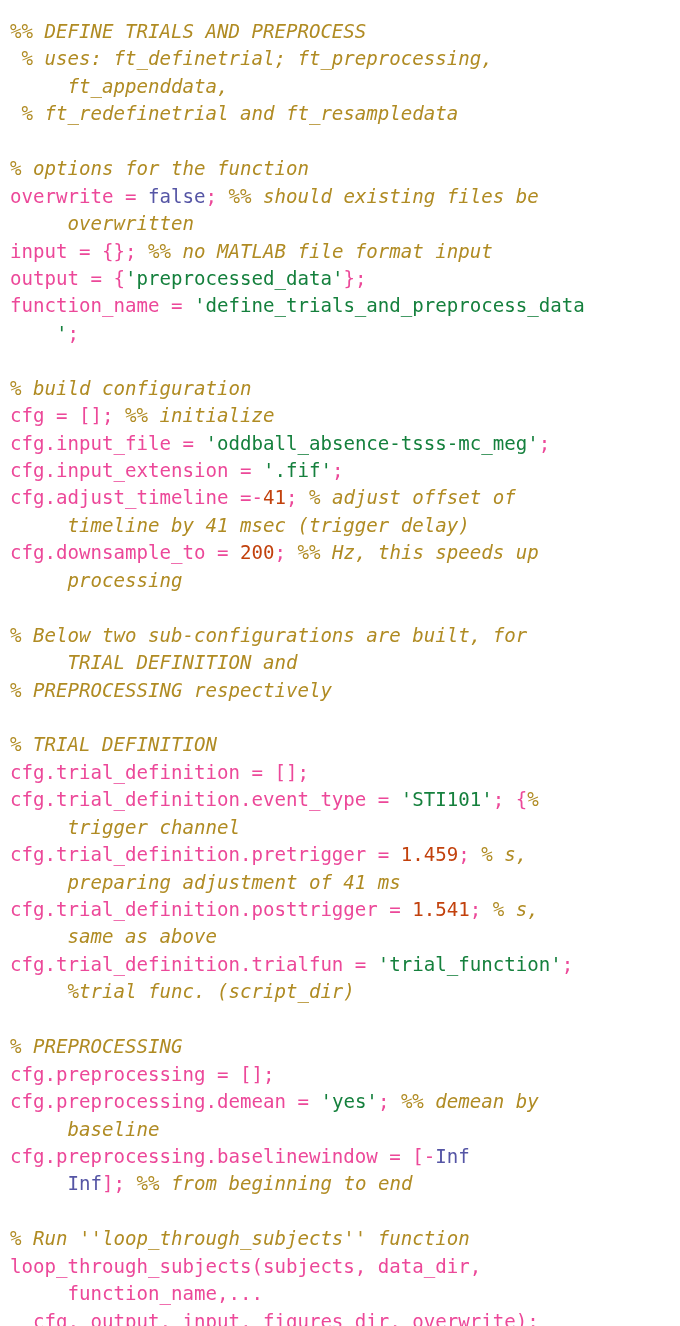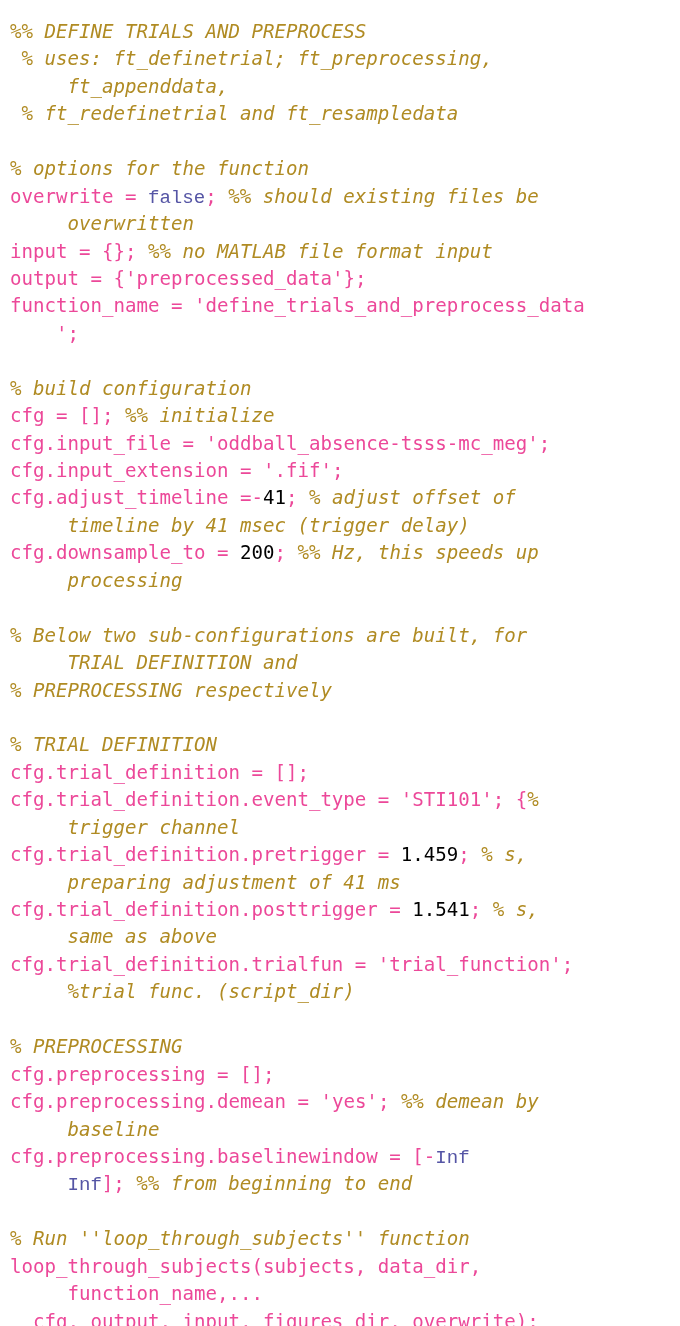--- a/index.html
+++ b/index.html
@@ -28,20 +28,20 @@
     white-space: pre;
     font-size: 19.1px;
     line-height: 27.45px;
   }
   .code-line.blank {
     height: 27.45px;
   }
   
   .tok-plain   { color: #ec4899; }
   .tok-comment { color: #b08b23; font-style: italic; }
-  .tok-string  { color: #ec4899; }
-  .tok-number  { color: #000000; }
-  .tok-keyword { color: #5555a5; font-family: Liberation Mono, monospace; }
+  .tok-string  { color: #15803d; }
+  .tok-number  { color: #c2410c; }
+  .tok-keyword { color: #5555a5; }
 </style>
 </head>
 <body>
 
 <div id="code-listing"><div class="code-line"><span class="tok-comment">%% DEFINE TRIALS AND PREPROCESS</span></div><div class="code-line"><span class="tok-comment"> % uses: ft_definetrial; ft_preprocessing,</span></div><div class="code-line"><span class="tok-comment">     ft_appenddata,</span></div><div class="code-line"><span class="tok-comment"> % ft_redefinetrial and ft_resampledata</span></div><div class="code-line blank">&nbsp;</div><div class="code-line"><span class="tok-comment">% options for the function</span></div><div class="code-line"><span class="tok-plain">overwrite = </span><span class="tok-keyword">false</span><span class="tok-plain">; </span><span class="tok-comment">%% should existing files be</span></div><div class="code-line"><span class="tok-comment">     overwritten</span></div><div class="code-line"><span class="tok-plain">input = {}; </span><span class="tok-comment">%% no MATLAB file format input</span></div><div class="code-line"><span class="tok-plain">output = {</span><span class="tok-string">'preprocessed_data'</span><span class="tok-plain">};</span></div><div class="code-line"><span class="tok-plain">function_name = </span><span class="tok-string">'define_trials_and_preprocess_data</span></div><div class="code-line"><span class="tok-string">    '</span><span class="tok-plain">;</span></div><div class="code-line blank">&nbsp;</div><div class="code-line"><span class="tok-comment">% build configuration</span></div><div class="code-line"><span class="tok-plain">cfg = []; </span><span class="tok-comment">%% initialize</span></div><div class="code-line"><span class="tok-plain">cfg.input_file = </span><span class="tok-string">'oddball_absence-tsss-mc_meg'</span><span class="tok-plain">;</span></div><div class="code-line"><span class="tok-plain">cfg.input_extension = </span><span class="tok-string">'.fif'</span><span class="tok-plain">;</span></div><div class="code-line"><span class="tok-plain">cfg.adjust_timeline =-</span><span class="tok-number">41</span><span class="tok-plain">; </span><span class="tok-comment">% adjust offset of</span></div><div class="code-line"><span class="tok-comment">     timeline by 41 msec (trigger delay)</span></div><div class="code-line"><span class="tok-plain">cfg.downsample_to = </span><span class="tok-number">200</span><span class="tok-plain">; </span><span class="tok-comment">%% Hz, this speeds up</span></div><div class="code-line"><span class="tok-comment">     processing</span></div><div class="code-line blank">&nbsp;</div><div class="code-line"><span class="tok-comment">% Below two sub-configurations are built, for</span></div><div class="code-line"><span class="tok-comment">     TRIAL DEFINITION and</span></div><div class="code-line"><span class="tok-comment">% PREPROCESSING respectively</span></div><div class="code-line blank">&nbsp;</div><div class="code-line"><span class="tok-comment">% TRIAL DEFINITION</span></div><div class="code-line"><span class="tok-plain">cfg.trial_definition = [];</span></div><div class="code-line"><span class="tok-plain">cfg.trial_definition.event_type = </span><span class="tok-string">'STI101'</span><span class="tok-plain">; {</span><span class="tok-comment">%</span></div><div class="code-line"><span class="tok-comment">     trigger channel</span></div><div class="code-line"><span class="tok-plain">cfg.trial_definition.pretrigger = </span><span class="tok-number">1.459</span><span class="tok-plain">; </span><span class="tok-comment">% s,</span></div><div class="code-line"><span class="tok-comment">     preparing adjustment of 41 ms</span></div><div class="code-line"><span class="tok-plain">cfg.trial_definition.posttrigger = </span><span class="tok-number">1.541</span><span class="tok-plain">; </span><span class="tok-comment">% s,</span></div><div class="code-line"><span class="tok-comment">     same as above</span></div><div class="code-line"><span class="tok-plain">cfg.trial_definition.trialfun = </span><span class="tok-string">'trial_function'</span><span class="tok-plain">;</span></div><div class="code-line"><span class="tok-comment">     %trial func. (script_dir)</span></div><div class="code-line blank">&nbsp;</div><div class="code-line"><span class="tok-comment">% PREPROCESSING</span></div><div class="code-line"><span class="tok-plain">cfg.preprocessing = [];</span></div><div class="code-line"><span class="tok-plain">cfg.preprocessing.demean = </span><span class="tok-string">'yes'</span><span class="tok-plain">; </span><span class="tok-comment">%% demean by</span></div><div class="code-line"><span class="tok-comment">     baseline</span></div><div class="code-line"><span class="tok-plain">cfg.preprocessing.baselinewindow = [-</span><span class="tok-keyword">Inf</span></div><div class="code-line"><span class="tok-plain">     </span><span class="tok-keyword">Inf</span><span class="tok-plain">]; </span><span class="tok-comment">%% from beginning to end</span></div><div class="code-line blank">&nbsp;</div><div class="code-line"><span class="tok-comment">% Run ''loop_through_subjects'' function</span></div><div class="code-line"><span class="tok-plain">loop_through_subjects(subjects, data_dir,</span></div><div class="code-line"><span class="tok-plain">     function_name,...</span></div><div class="code-line"><span class="tok-plain">  cfg, output, input, figures_dir, overwrite);</span></div></div>
 
 </body></html>

